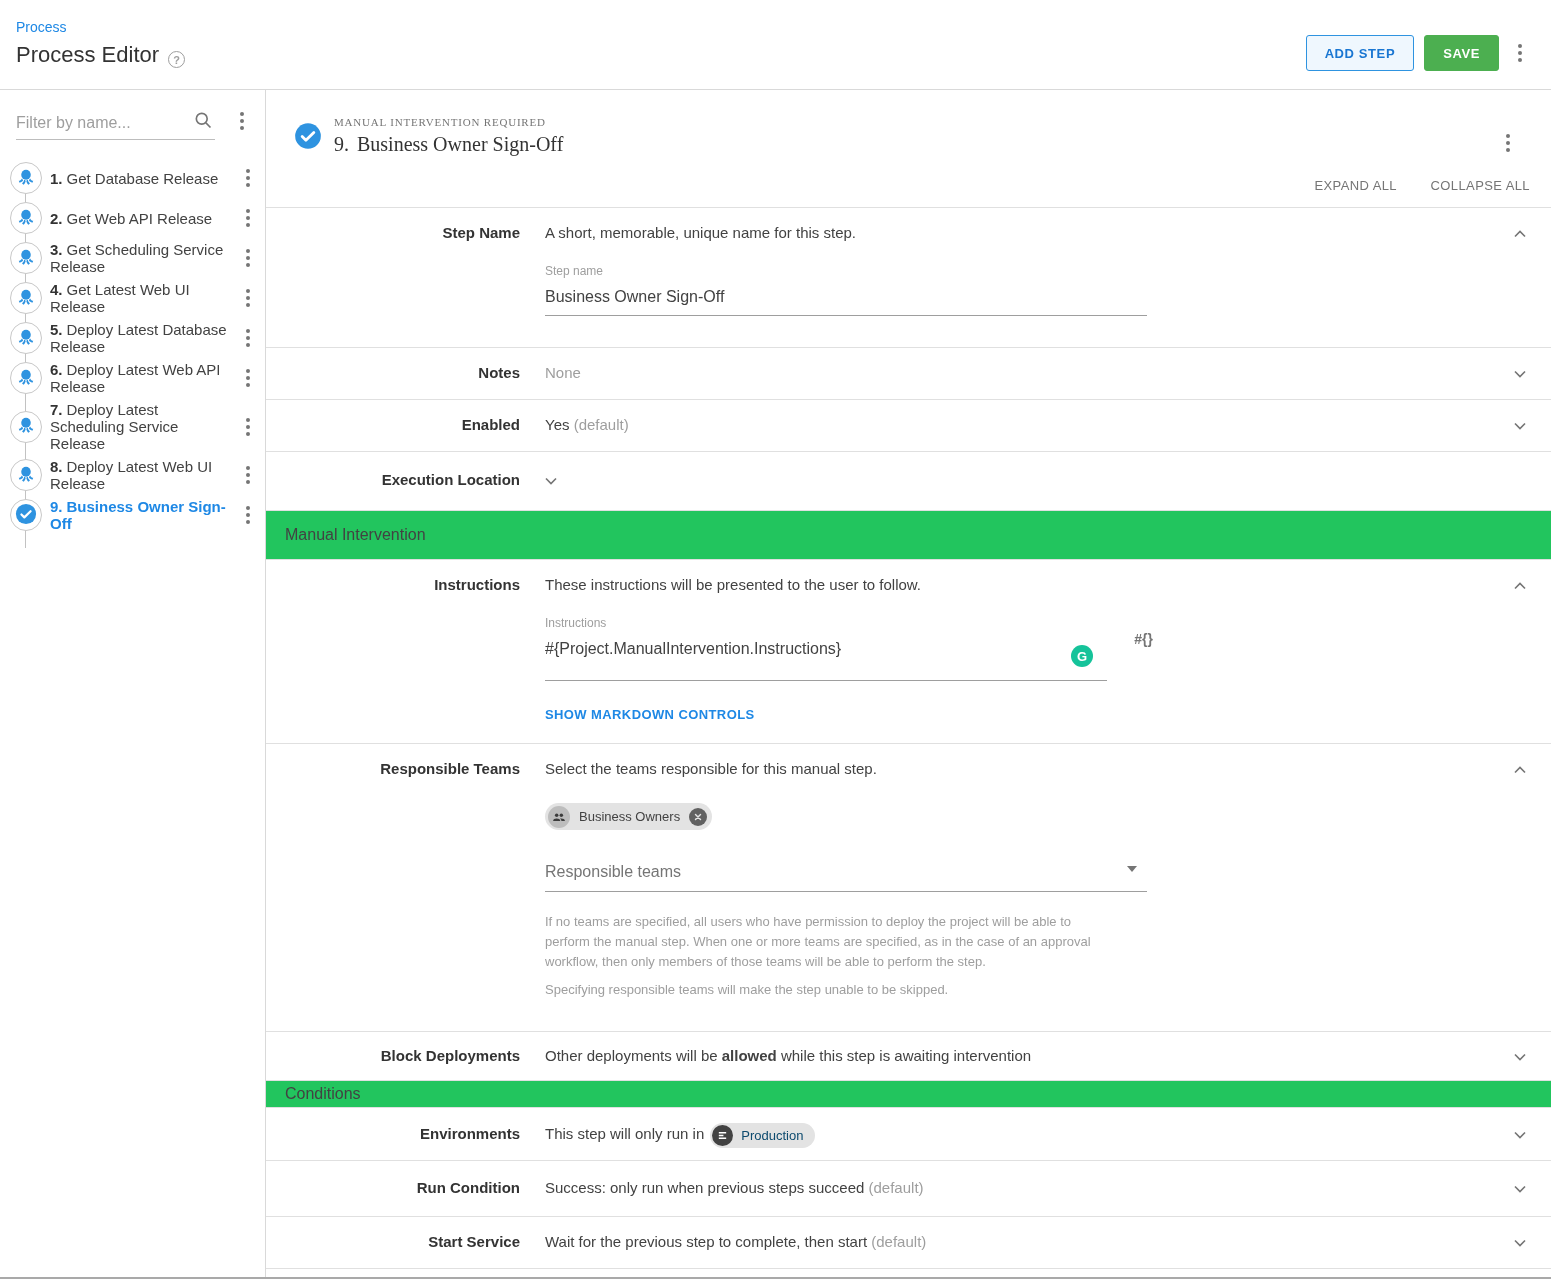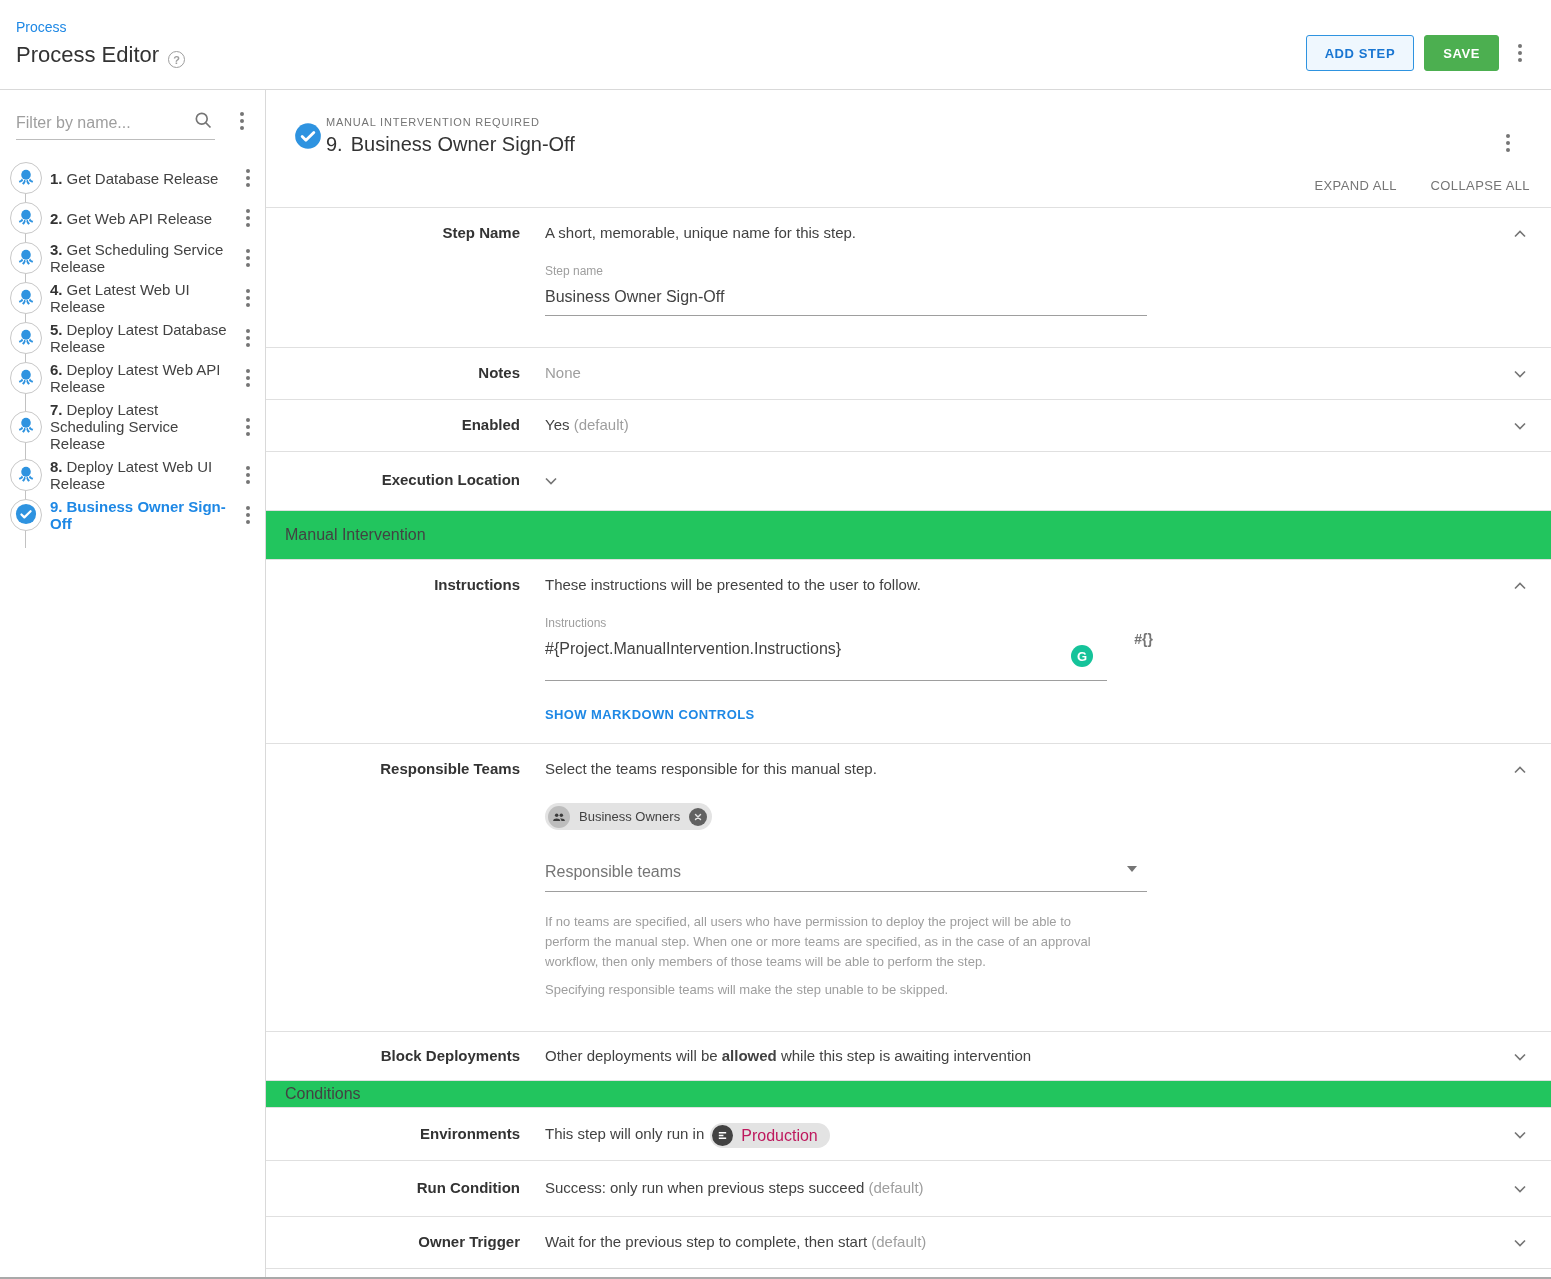--- a/index.html
+++ b/index.html
@@ -41,21 +41,21 @@
   .step-icon { width:32px; height:32px; border:1px solid #c8c8c8; border-radius:50%; background:#fff;
     display:flex; align-items:center; justify-content:center; flex-shrink:0; z-index:1; }
   .step-text { flex:1; margin-left:8px; font-size:15px; line-height:17px; color:#424242; padding:3px 0; }
   .step-num { font-weight:bold; color:#333; margin-right:4px; }
   .step-item.selected .step-name, .step-item.selected .step-num { color:#1e88e5; font-weight:bold; }
   .step-item .kebab { margin-left:2px; }
 
   
   .main-head { display:flex; align-items:flex-start; padding:26px 0 0 28px; position:relative; }
   .head-icon { width:28px; height:28px; flex-shrink:0; margin-top:6px; }
-  .head-text { margin-left:4px; }
+  .head-text { margin-left:12px;font-family:Liberation Serif, serif; }
   .status-label { font-size:11px; letter-spacing:.8px; color:#757575; }
   .step-title { font-size:20px; color:#333; margin-top:5px; font-weight:400; }
   .step-title .num { margin-right:8px; }
   .main-head .kebab { position:absolute; right:32px; top:40px; }
   .expand-row { text-align:right; padding:22px 21px 14px 0; font-size:13px; color:#757575; letter-spacing:.4px; }
   .expand-row span { cursor:pointer; }
   .expand-row span + span { margin-left:30px; }
 
   
   .rows { border-top:1px solid #e0e0e0; }
@@ -86,21 +86,21 @@
   .insert-var { position:absolute; right:-46px; top:16px; color:#757575; font-size:14px; font-weight:bold; cursor:pointer; }
   .md-link { display:inline-block; margin-top:24px; color:#1e88e5; font-size:13px; font-weight:bold; letter-spacing:.4px; cursor:pointer; }
 
   
   .chip { display:inline-flex; align-items:center; background:#e3e3e3; border-radius:14px; height:27px; padding:0 5px 0 3px; cursor:pointer; }
   .chip .chip-avatar { width:22px; height:22px; border-radius:50%; background:#bdbdbd; display:flex; align-items:center; justify-content:center; }
   .chip .chip-label { font-size:13px; color:#424242; margin:0 9px; }
   .chip .chip-close { width:18px; height:18px; border-radius:50%; background:#616161; display:flex; align-items:center; justify-content:center; cursor:pointer; }
   .chip-sm { display:inline-flex; align-items:center; background:#e3e3e3; border-radius:13px; height:25px; padding:0 12px 0 2px; vertical-align:middle; margin-left:6px; cursor:pointer; }
   .chip-sm .chip-avatar { width:21px; height:21px; border-radius:50%; background:#424242; display:flex; align-items:center; justify-content:center; }
-  .chip-sm .chip-label { font-size:16px; color:#be185d; margin-left:8px; }
+  .chip-sm .chip-label { font-size:13px; color:#0c4a6e; margin-left:8px; }
 
   .teams-select { position:relative; width:602px; margin-top:26px; border-bottom:1px solid #9e9e9e; padding:6px 0 10px 0; cursor:pointer; }
   .teams-select .placeholder { font-size:16px; color:#757575; }
   .select-arrow { position:absolute; right:10px; top:10px; width:0; height:0;
     border-left:5px solid transparent; border-right:5px solid transparent; border-top:6px solid #757575; }
   .help-text { width:572px; font-size:13px; color:#9e9e9e; line-height:20px; margin-top:20px; }
   .help-text + .help-text { margin-top:8px; }
 
   .bottom-line { height:2px; background:#a9a9a9; }
 
@@ -504,21 +504,21 @@
         <div class="row-label">Run Condition</div>
         <div class="row-content"><span>Success: only run when previous steps succeed </span><span class="gray">(default)</span></div>
         <div class="row-chev chev">
           <svg width="20" height="20" viewBox="0 0 24 24" fill="none" stroke="#757575" stroke-width="2">
               <polyline points="6 9 12 15 18 9"></polyline>
             </svg>
         </div>
       </div>
 
       <div class="row">
-        <div class="row-label">Owner Trigger</div>
+        <div class="row-label">Start Service</div>
         <div class="row-content"><span>Wait for the previous step to complete, then start </span><span class="gray">(default)</span></div>
         <div class="row-chev chev">
           <svg width="20" height="20" viewBox="0 0 24 24" fill="none" stroke="#757575" stroke-width="2">
               <polyline points="6 9 12 15 18 9"></polyline>
             </svg>
         </div>
       </div>
 
     </div>
   </div>

